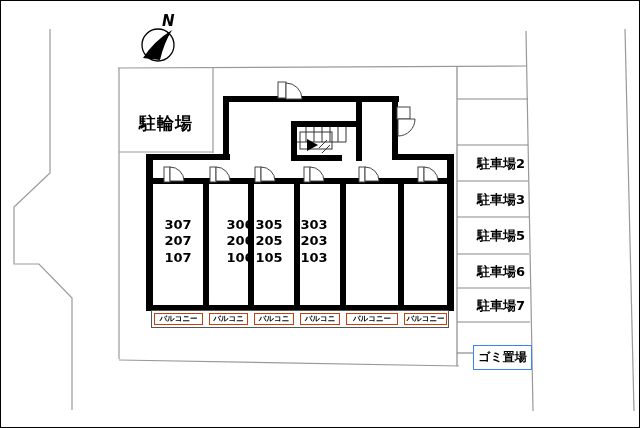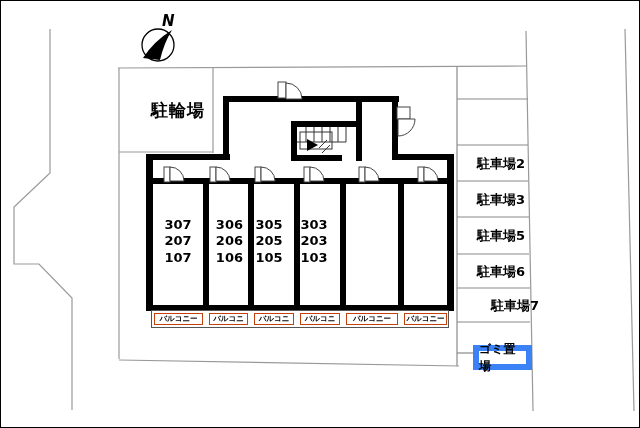--- a/index.html
+++ b/index.html
@@ -4,31 +4,31 @@
 <style>
   html,body{margin:0;padding:0;background:#fff;}
   #stage{
     position:relative;width:640px;height:428px;background:#fff;
     border:1px solid #000;box-sizing:border-box;overflow:hidden;
     font-family:"DejaVu Sans","Liberation Sans",sans-serif;color:#000;
   }
   .wall{position:absolute;background:#000;}
   svg{position:absolute;left:0;top:0;}
   .txt{position:absolute;color:#000;white-space:nowrap;}
-  .bike-label{left:118px;top:98px;width:94px;text-align:center;font-size:17px;font-weight:bold;letter-spacing:1px;padding-left:12px;}
+  .bike-label{left:118px;top:111px;width:94px;text-align:center;font-size:17px;font-weight:bold;letter-spacing:1px;}
   .unit-num{top:216px;width:46px;text-align:center;font-size:13px;font-weight:bold;line-height:16.4px;}
-  .u1{left:154px;} .u2{left:196px;text-align:right;} .u3{left:245px;} .u4{left:290px;} .u5{left:348px;} .u6{left:404px;}
+  .u1{left:154px;} .u2{left:216px;} .u3{left:245px;} .u4{left:290px;} .u5{left:348px;} .u6{left:404px;}
   .balc-outer{position:absolute;left:150px;top:309px;width:298px;height:18px;border:1px solid #555;box-sizing:border-box;}
   .balc-box{position:absolute;top:312px;height:12px;border:1px solid #c2410c;box-sizing:border-box;
             font-size:7.5px;line-height:10px;text-align:center;overflow:hidden;font-weight:bold;}
   .b1{left:153px;width:49px;} .b2{left:208px;width:39px;} .b3{left:253px;width:40px;}
   .b4{left:299px;width:40px;} .b5{left:345px;width:52px;} .b6{left:403px;width:43px;}
   .park-label{left:458px;width:84px;text-align:center;font-size:13px;font-weight:bold;height:16px;}
-  .p1{top:154px;} .p2{top:190px;} .p3{top:226px;} .p4{top:262px;} .p5{top:296px;margin-left:14px;}
-  .trash-box{position:absolute;left:472px;top:344px;width:59px;height:25px;border:6px solid #3b82f6;
+  .p1{top:154px;} .p2{top:190px;} .p3{top:226px;} .p4{top:262px;} .p5{top:296px;}
+  .trash-box{position:absolute;left:472px;top:344px;width:59px;height:25px;border:1px solid #3b82f6;
              box-sizing:border-box;display:flex;align-items:center;justify-content:center;
              font-size:12px;font-weight:bold;}
   .north-n{left:161px;top:11px;font-size:15px;font-style:italic;font-weight:bold;}
 </style>
 </head>
 <body>
 
 <div id="stage">
 
   <div class="wall" style="left:222px;top:95px;width:176px;height:6px;"></div>

